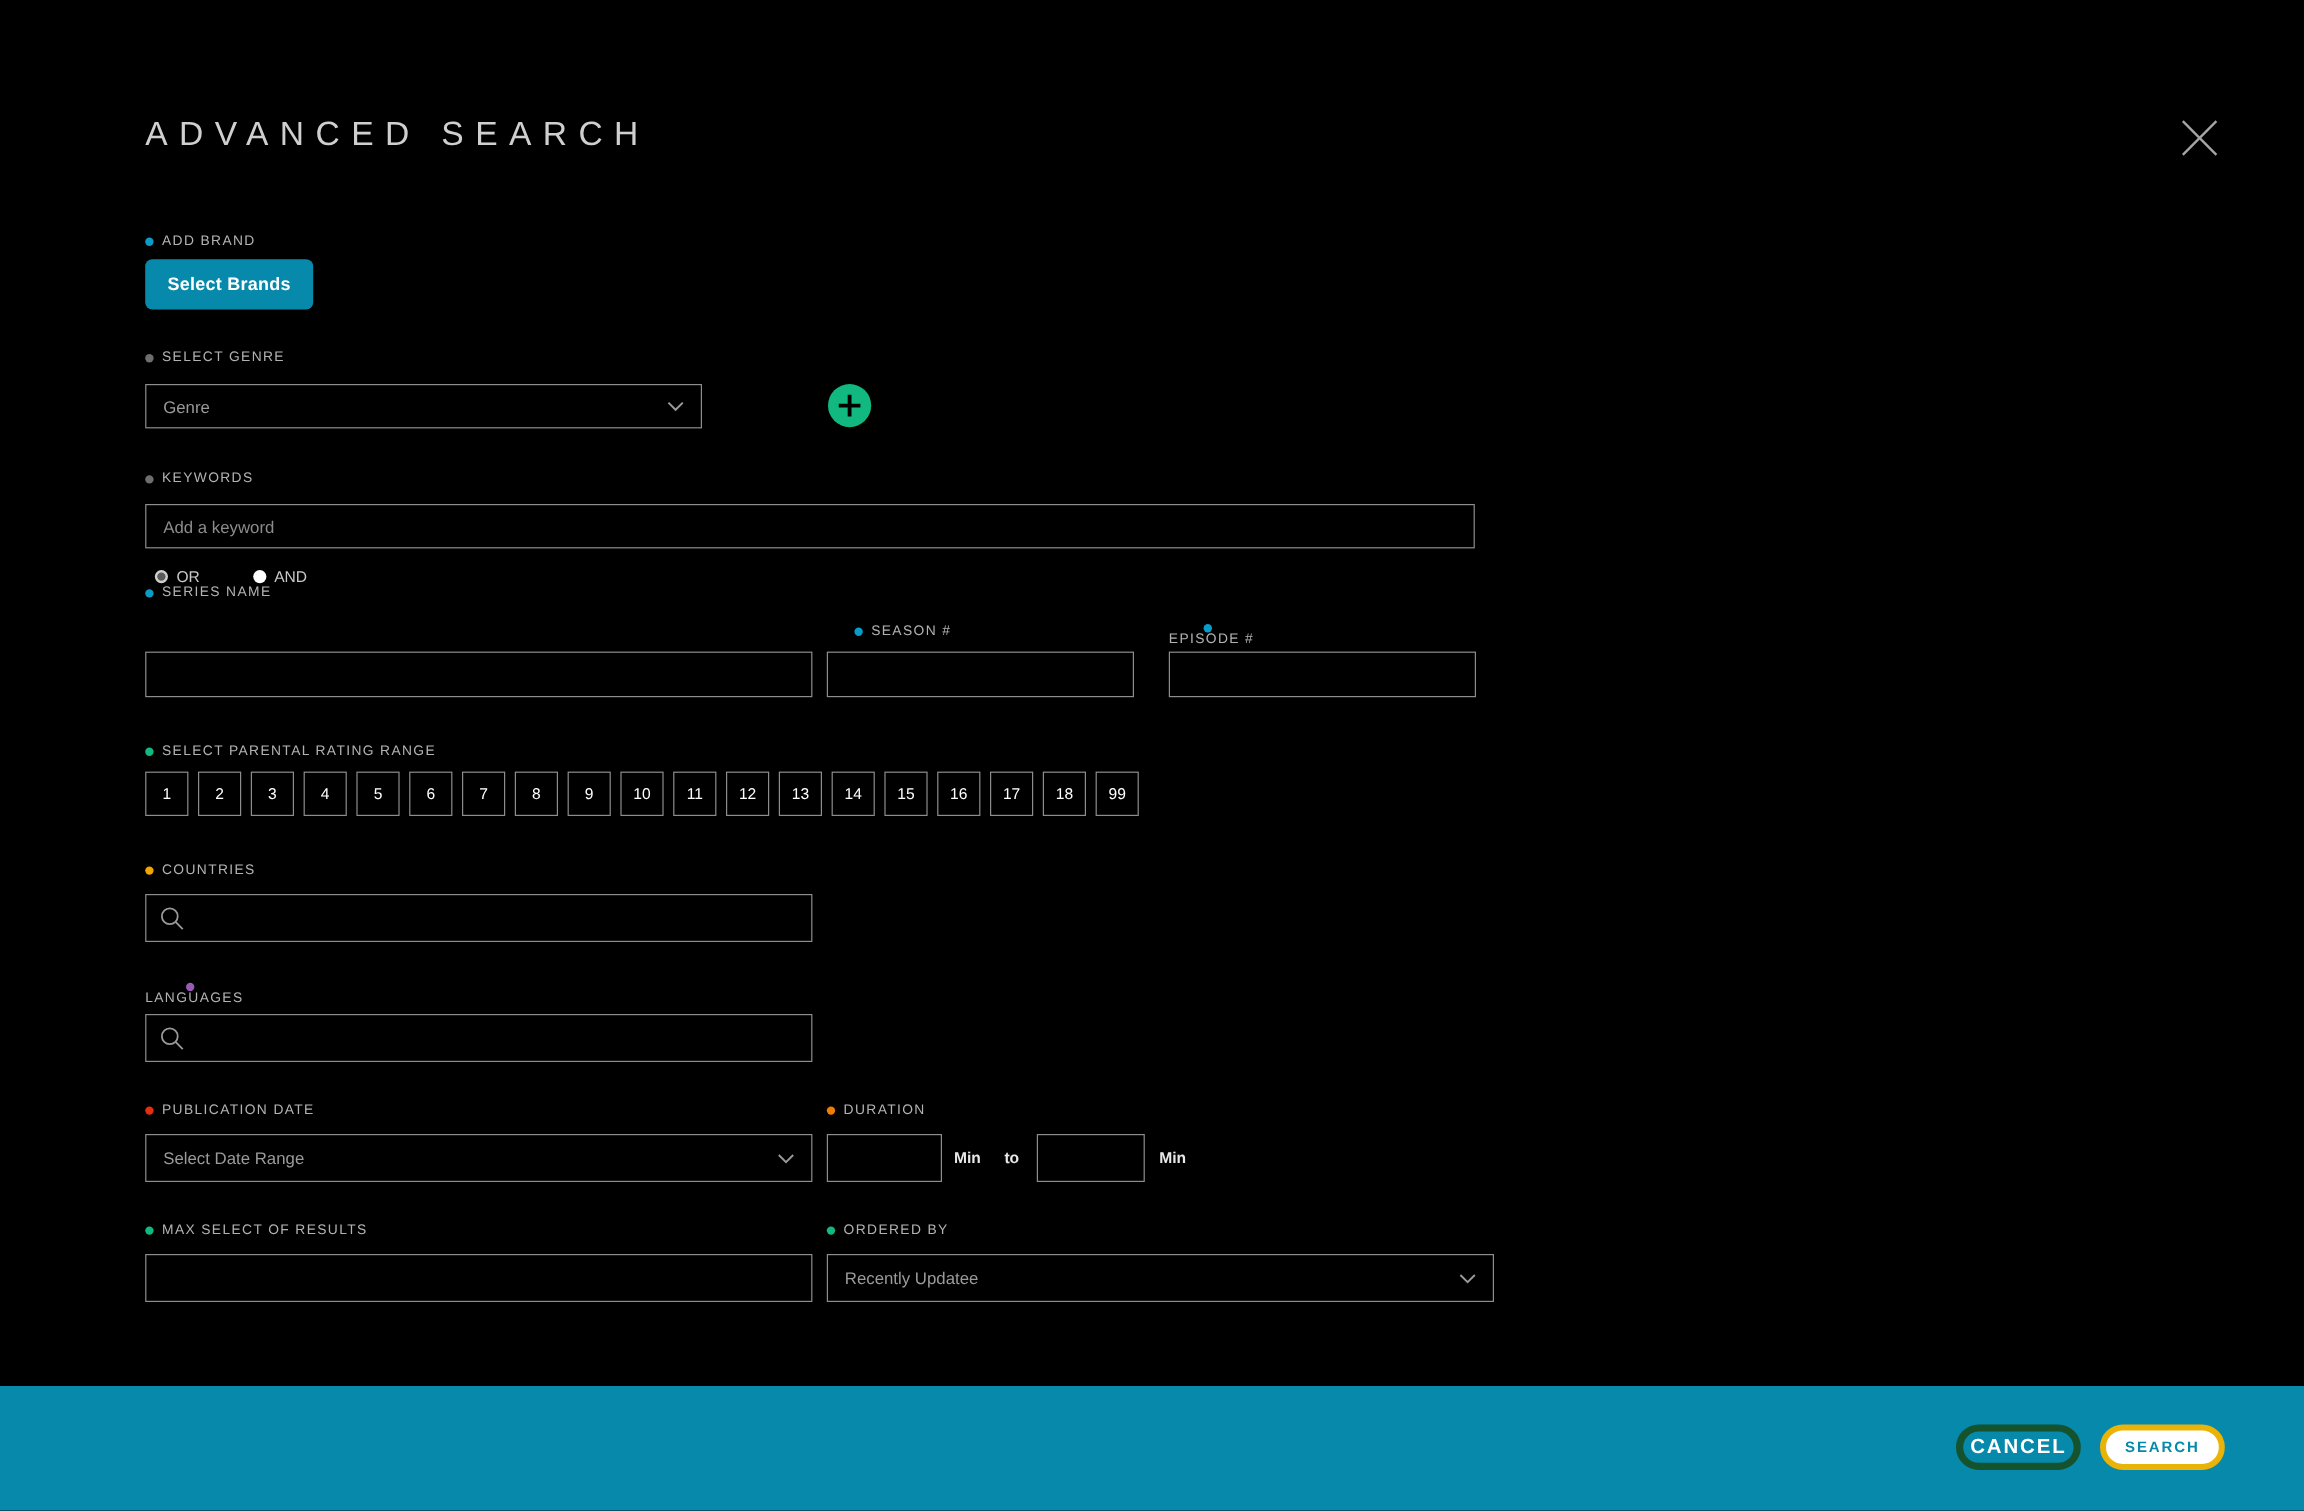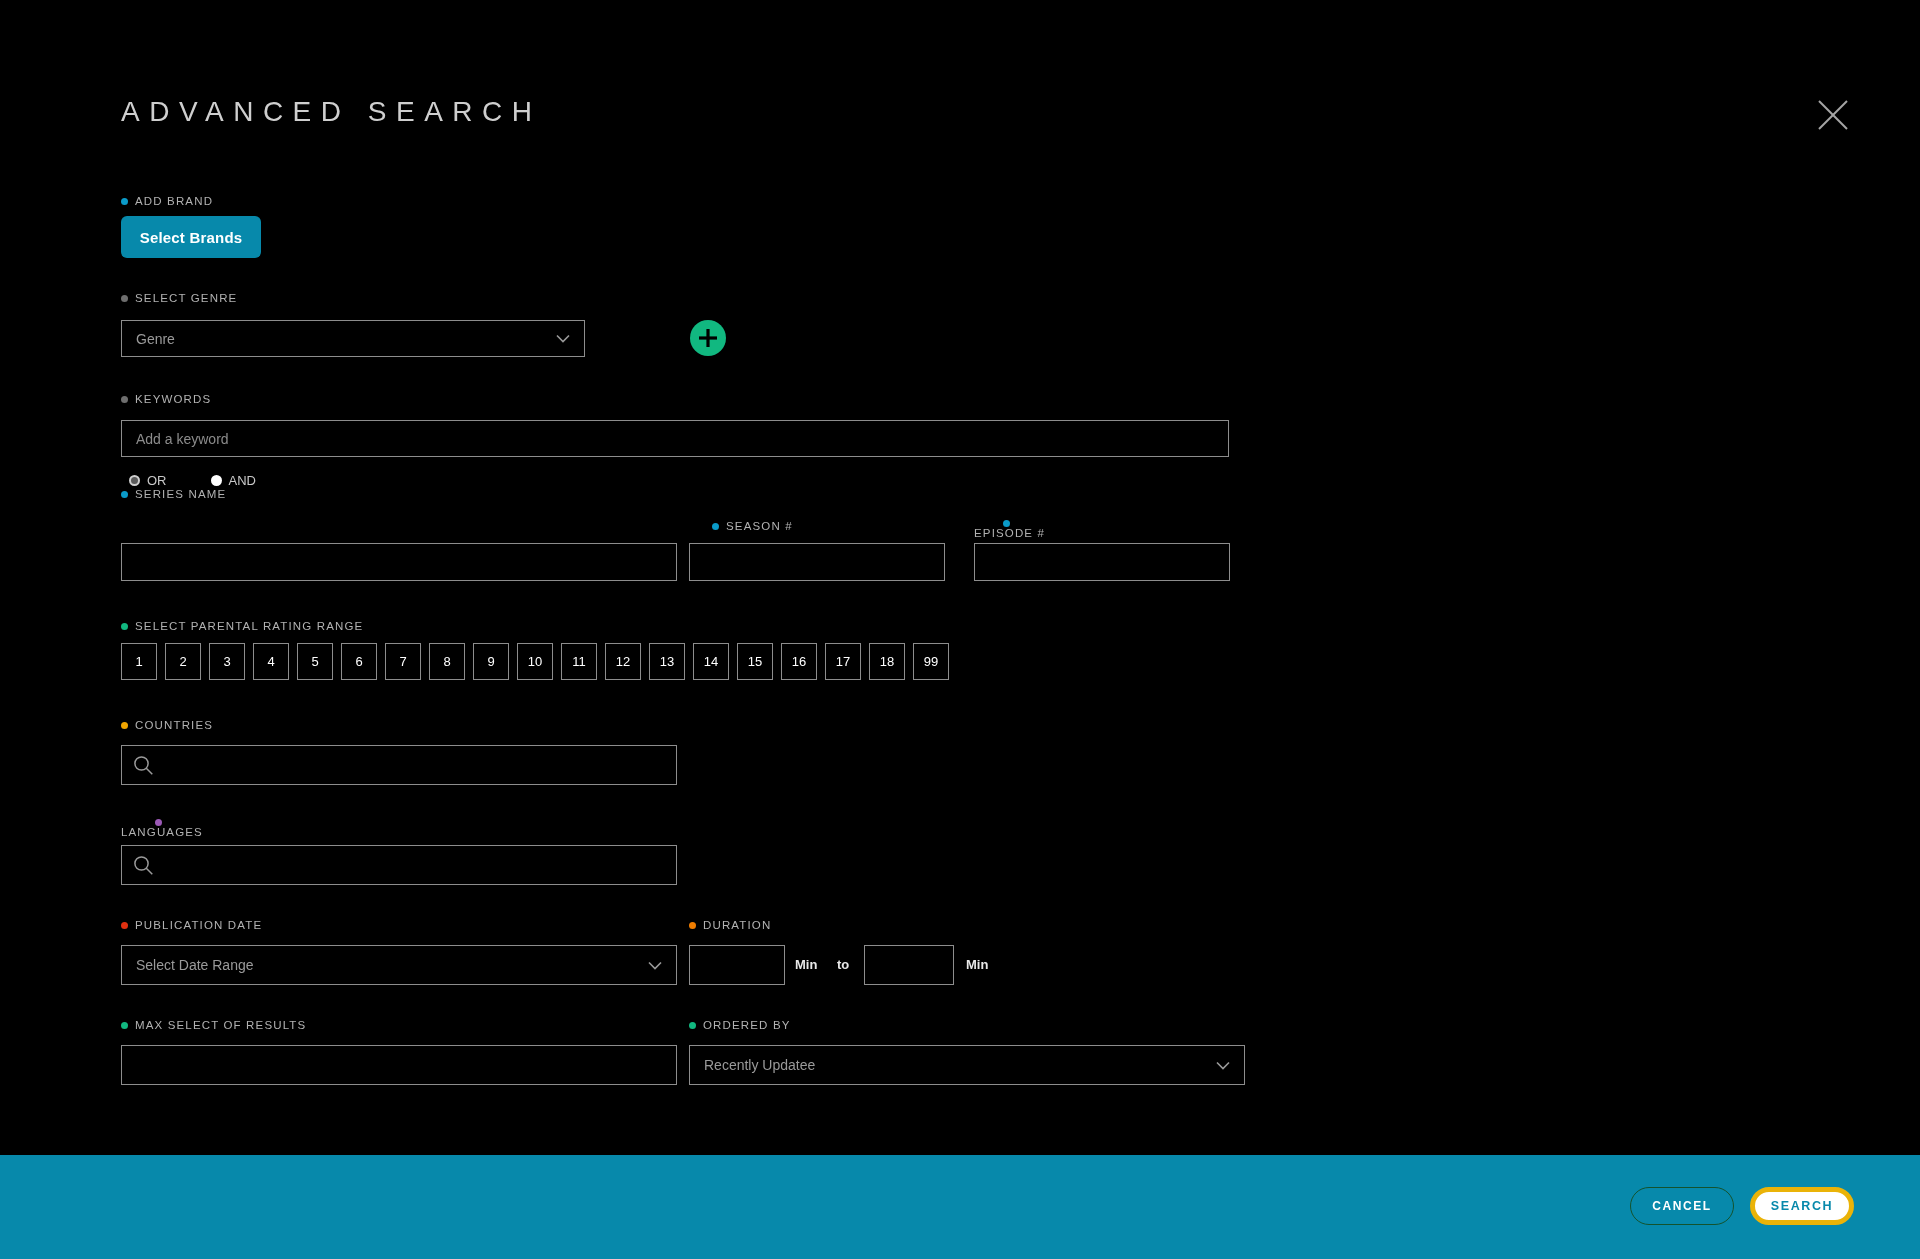--- a/index.html
+++ b/index.html
@@ -226,24 +226,24 @@
     position: absolute;
     right: 66px;
     top: 32px;
     display: flex;
     gap: 16px;
   }
   .btn-cancel {
     width: 104px;
     height: 38px;
     background: transparent;
-    border: 1px solid #14532d;
+    border: 6px solid #14532d;
     border-radius: 19px;
     color: #ffffff;
-    font-size: 12px;
+    font-size: 17px;
     font-weight: bold;
     letter-spacing: 1.6px;
     font-family: "Liberation Sans", sans-serif;
     cursor: pointer;
   }
   .btn-search {
     width: 104px;
     height: 38px;
     background: #ffffff;
     border: 5px solid #eab308;

